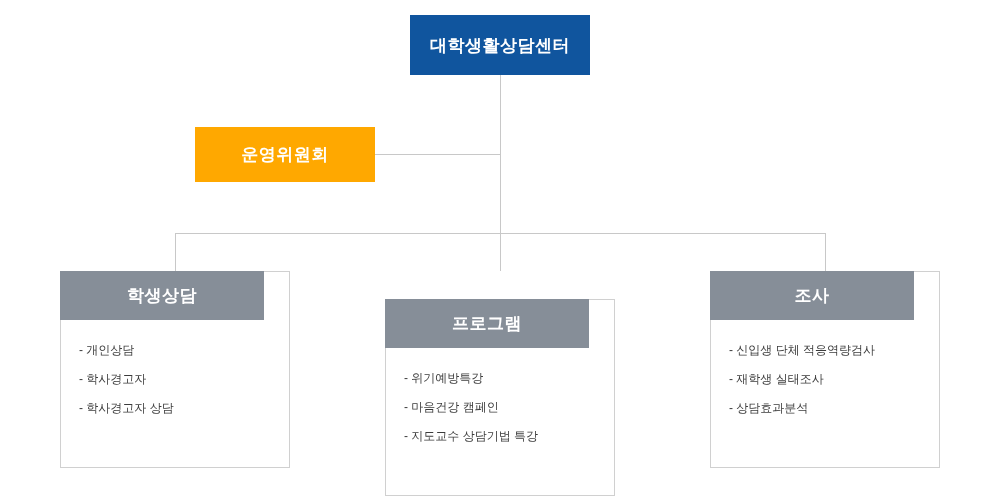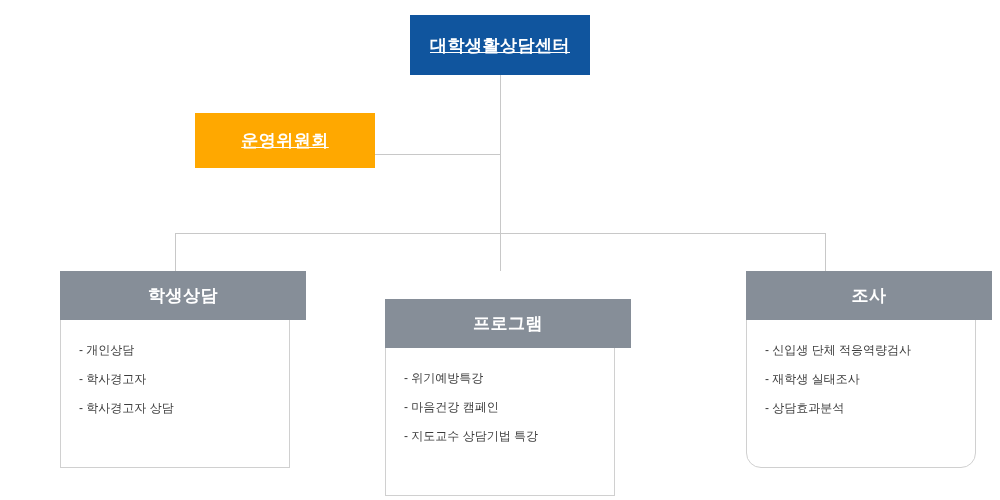--- a/index.html
+++ b/index.html
@@ -14,28 +14,27 @@
   .node {
     position: absolute;
     display: flex;
     align-items: center;
     justify-content: center;
     color: #ffffff;
     font-size: 17px;
     font-weight: 600;
     letter-spacing: 0.5px;
     box-sizing: border-box;
-    text-decoration: underline;
   }
   .root-box {
     left: 410px; top: 15px; width: 180px; height: 60px;
     background: var(--root-bg, #10559E);
   }
   .committee-box {
-    left: 195px; top: 113px; width: 180px; height: 55px;
+    left: 195px; top: 127px; width: 180px; height: 55px;
     background: var(--committee-bg, #FFA800);
   }
   .line {
     position: absolute;
     background: var(--line-color, #C8C8C8);
   }
   .v-root    { left: 500px; top: 75px;  width: 1px;  height: 196px; }
   .h-committee { left: 375px; top: 154px; width: 125px; height: 1px; }
   .h-main    { left: 175px; top: 233px; width: 651px; height: 1px; }
   .v-stub-left  { left: 175px; top: 233px; width: 1px; height: 38px; }
@@ -44,25 +43,25 @@
     position: absolute;
     top: 271px;
     width: 230px;
     height: 197px;
     box-sizing: border-box;
     background: #ffffff;
     border: 1px solid var(--border-color, #D0D0D0);
   }
   .dept-1 { left: 60px; }
   .dept-2 { left: 385px; margin-top: 28px; }
-  .dept-3 { left: 746px; border-radius: 15px; }
+  .dept-3 { left: 710px; }
   .dept-header {
     position: absolute;
     left: -1px; top: -1px;
-    width: 246px; height: 49px;
+    width: 204px; height: 49px;
     background: var(--dept-header-bg, #868E98);
     color: #ffffff;
     font-size: 17px;
     font-weight: 600;
     letter-spacing: 0.5px;
     display: flex;
     align-items: center;
     justify-content: center;
   }
   .dept-items {

